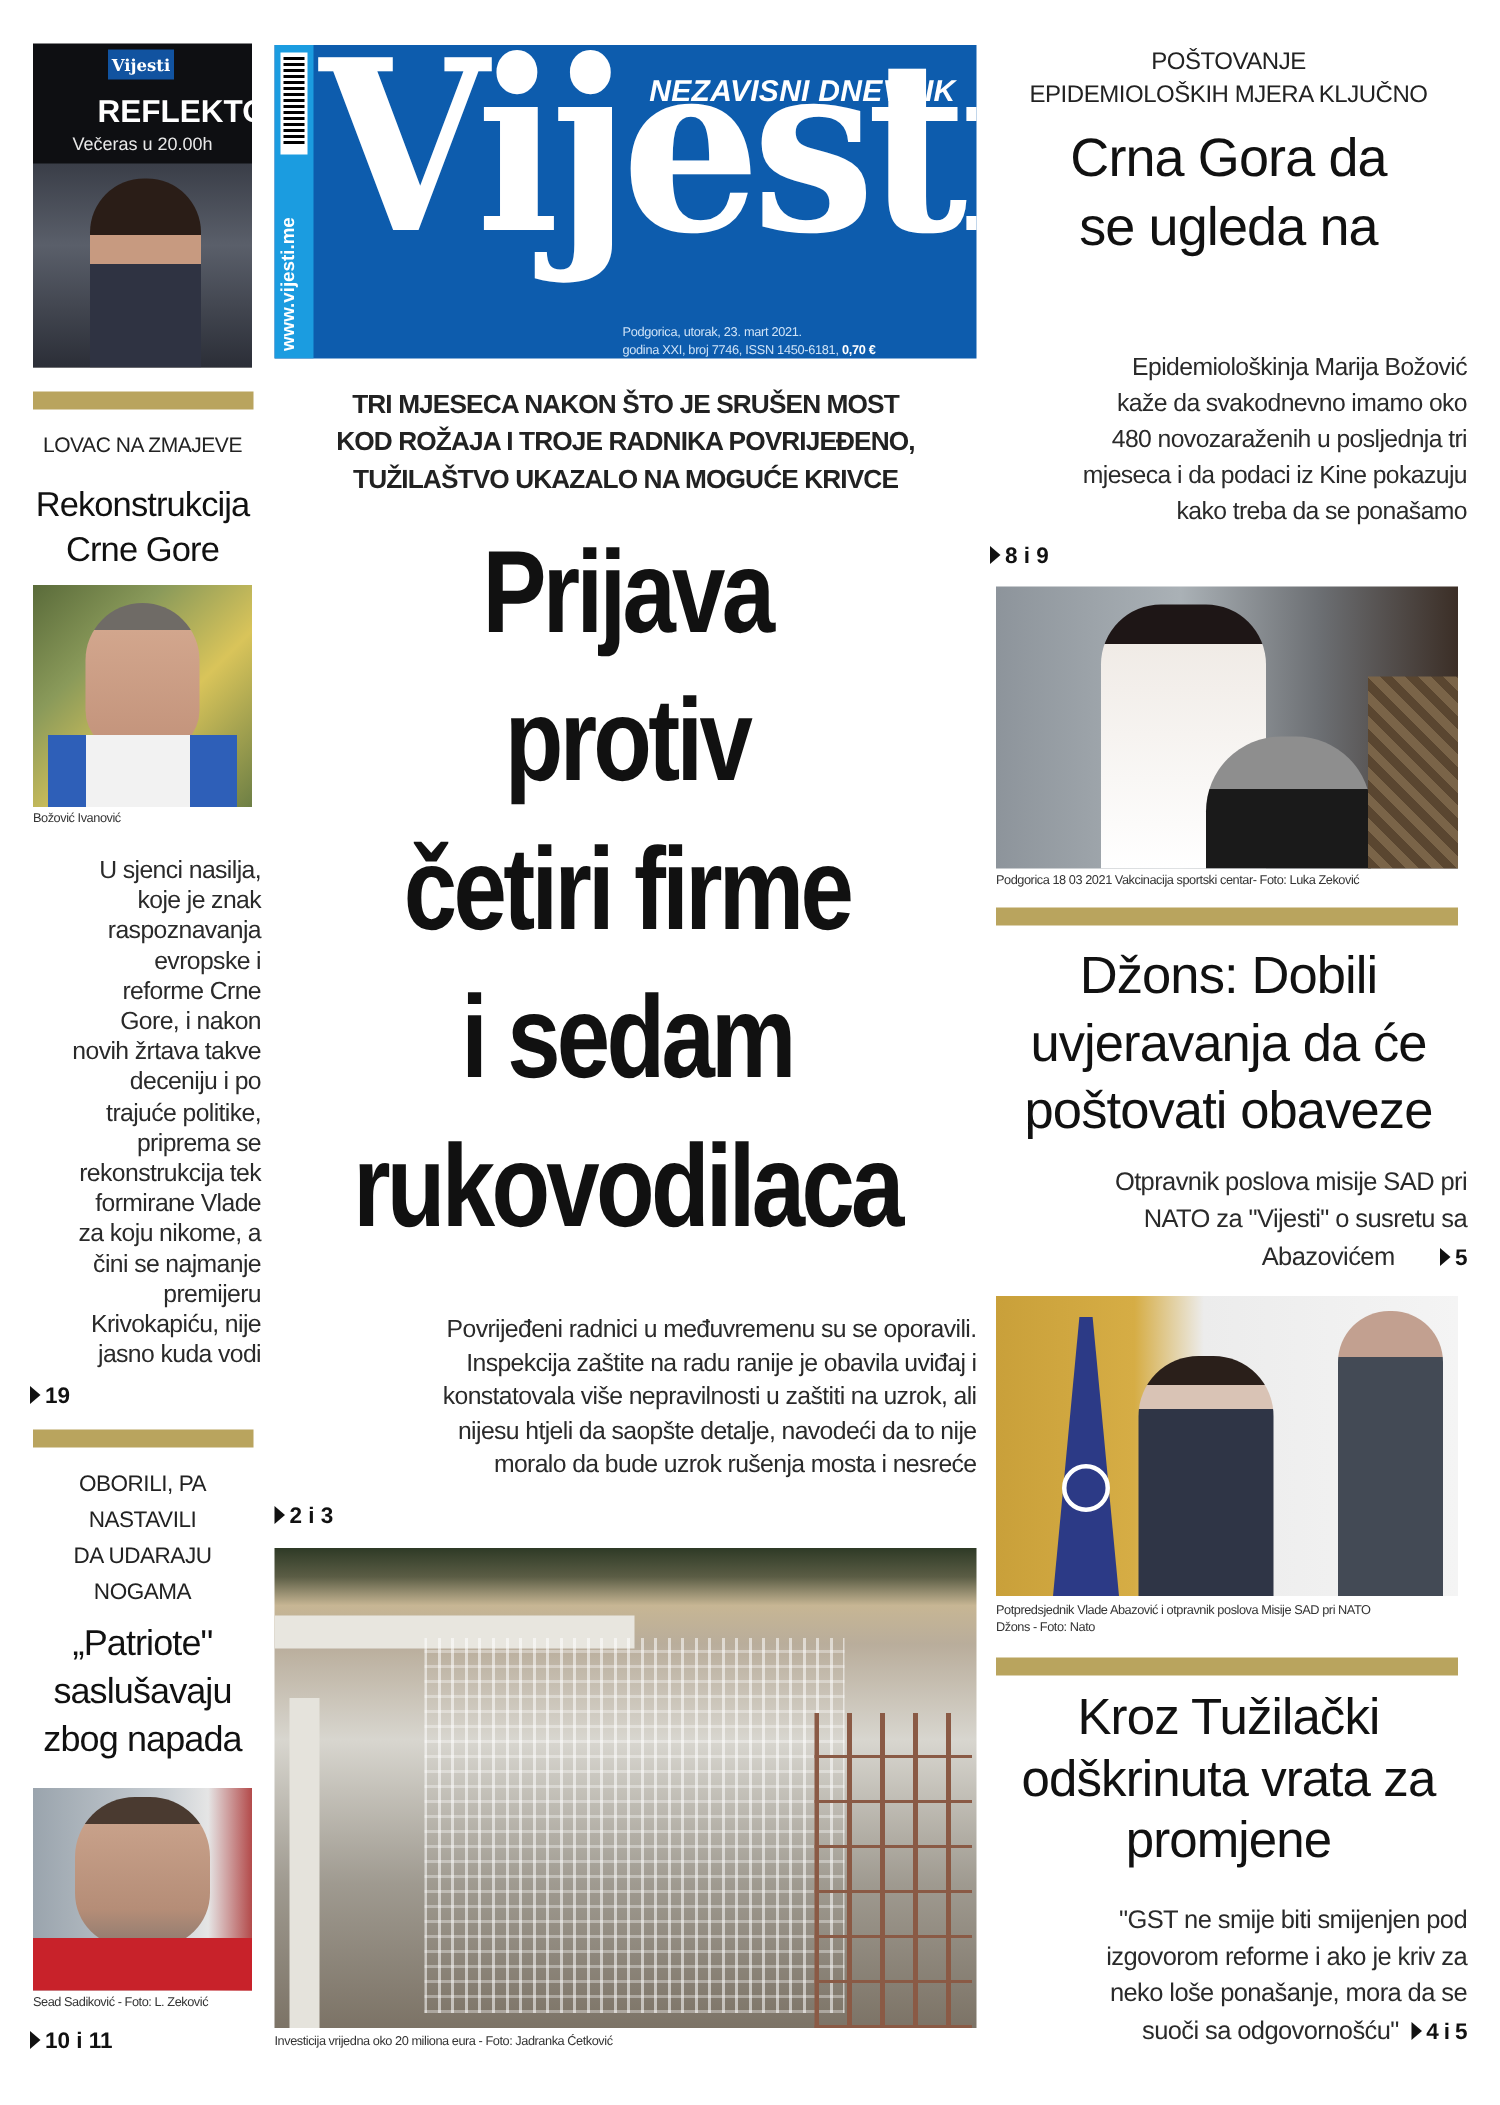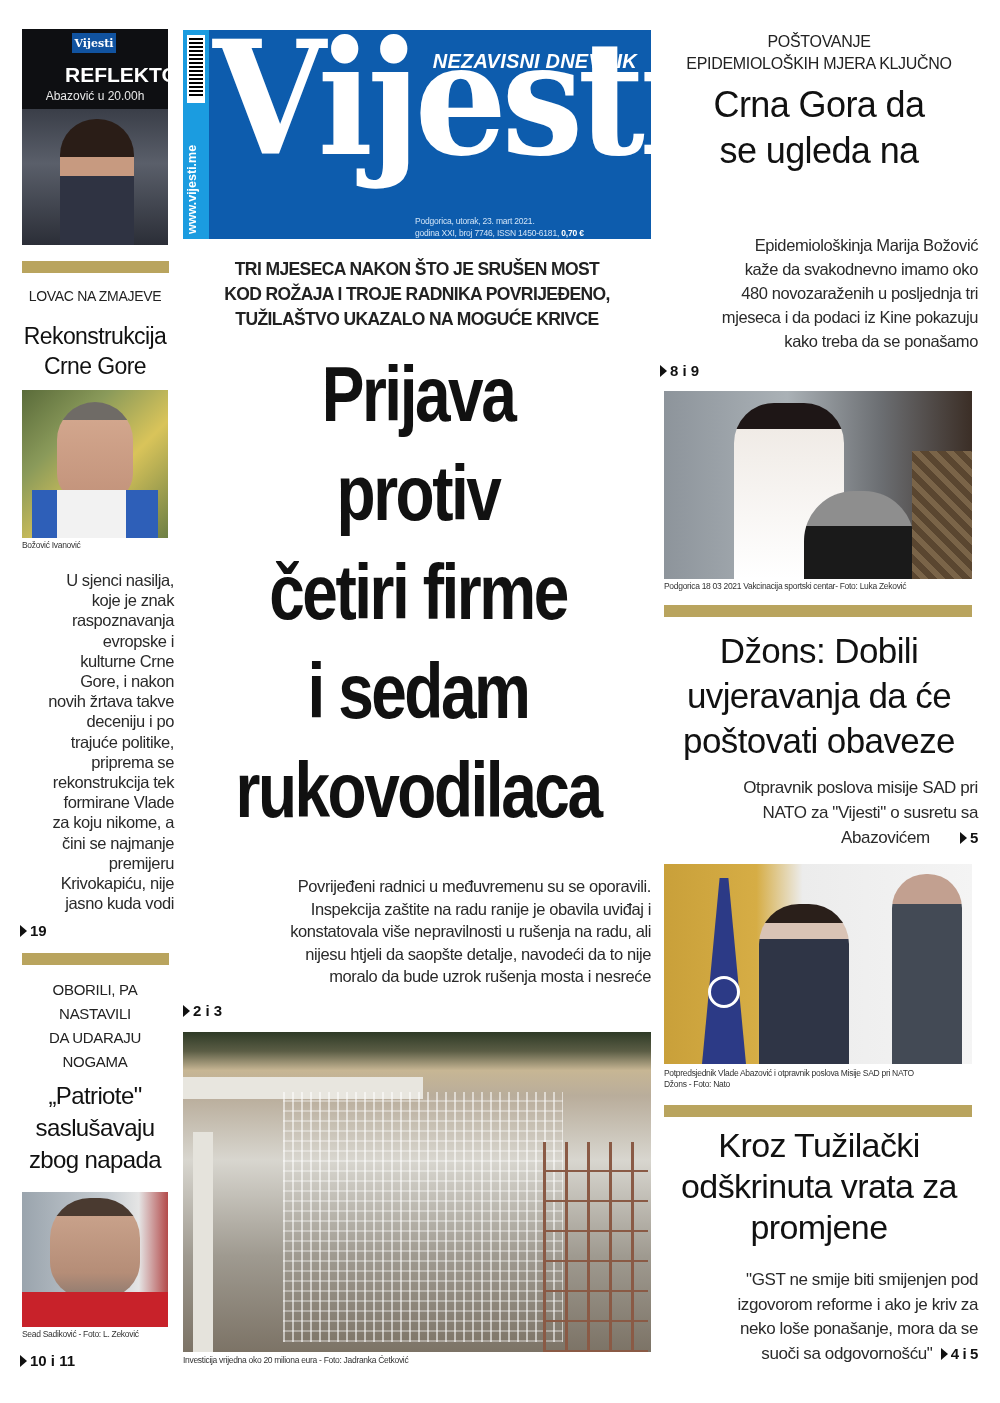--- a/index.html
+++ b/index.html
@@ -57,21 +57,21 @@
   .ph-bridge .mesh { position: absolute; left: 100px; top: 60px; width: 280px; height: 250px; background: repeating-linear-gradient(90deg, rgba(255,255,255,0.55) 0 2px, transparent 2px 9px), repeating-linear-gradient(0deg, rgba(255,255,255,0.35) 0 2px, transparent 2px 10px); }
   .ph-bridge .pillar { position: absolute; left: 10px; top: 100px; width: 20px; height: 220px; background: #e5e3dc; }
   .ph-bridge .scaff { position: absolute; left: 360px; top: 110px; width: 105px; height: 210px; background: repeating-linear-gradient(90deg, #8a5a45 0 3px, transparent 3px 22px), repeating-linear-gradient(0deg, #8a5a45 0 2px, transparent 2px 30px); }
 </style>
 </head>
 <body>
 
 <div class="promo">
   <div class="promo-logo">Vijesti</div>
   <div class="promo-title">REFLEKTOR</div>
-  <div class="promo-sub">Abazović u 20.00h</div>
+  <div class="promo-sub">Večeras u 20.00h</div>
   <div class="photo ph-reflektor">
       <div class="person"></div>
     </div>
 </div>
 
 <div class="gold-bar" style="left:22px; top:261px; width:147px;"></div>
 
 <div class="kicker abs" style="left:20px; top:288px; width:150px; font-size:14px;">LOVAC NA ZMAJEVE</div>
 <div class="head abs" style="left:14px; top:321px; width:162px; font-size:23px; line-height:30px;">
   <div>Rekonstrukcija</div>
@@ -81,21 +81,21 @@
     <div class="face"></div>
     <div class="shirt"></div>
   </div>
 <div class="caption abs" style="left:22px; top:540px; width:146px;">Božović Ivanović</div>
 
 <div class="deck abs" style="left:16px; top:570px; width:158px; font-size:16.5px; line-height:20.2px;">
   <div>U sjenci nasilja,</div>
   <div>koje je znak</div>
   <div>raspoznavanja</div>
   <div>evropske i</div>
-  <div>kulturne Crne</div>
+  <div>reforme Crne</div>
   <div>Gore, i nakon</div>
   <div>novih žrtava takve</div>
   <div>deceniju i po</div>
   <div>trajuće politike,</div>
   <div>priprema se</div>
   <div>rekonstrukcija tek</div>
   <div>formirane Vlade</div>
   <div>za koju nikome, a</div>
   <div>čini se najmanje</div>
   <div>premijeru</div>
@@ -165,21 +165,21 @@
 <div class="head abs" style="left:180px; top:345px; width:476px; font-size:78px; font-weight:bold; line-height:99px; letter-spacing:-3px; transform:scaleX(0.82); transform-origin:50% 0;">
   <div>Prijava</div>
   <div>protiv</div>
   <div>četiri firme</div>
   <div>i sedam</div>
   <div>rukovodilaca</div>
 </div>
 <div class="deck abs" style="left:183px; top:875px; width:468px; font-size:16.5px; line-height:22.5px;">
   <div>Povrijeđeni radnici u međuvremenu su se oporavili.</div>
   <div>Inspekcija zaštite na radu ranije je obavila uviđaj i</div>
-  <div>konstatovala više nepravilnosti u rušenja na radu, ali</div>
+  <div>konstatovala više nepravilnosti u zaštiti na uzrok, ali</div>
   <div>nijesu htjeli da saopšte detalje, navodeći da to nije</div>
   <div>moralo da bude uzrok rušenja mosta i nesreće</div>
 </div>
 <div class="pageref abs center" style="left:183px; top:1002px; width:468px; font-size:15px;">
   <span class="tri"></span><span>2 i 3</span>
 </div>
 <div class="photo ph-bridge" style="left:183px; top:1032px; width:468px; height:320px;">
   <div class="deck"></div>
     <div class="pillar"></div>
     <div class="mesh"></div>

